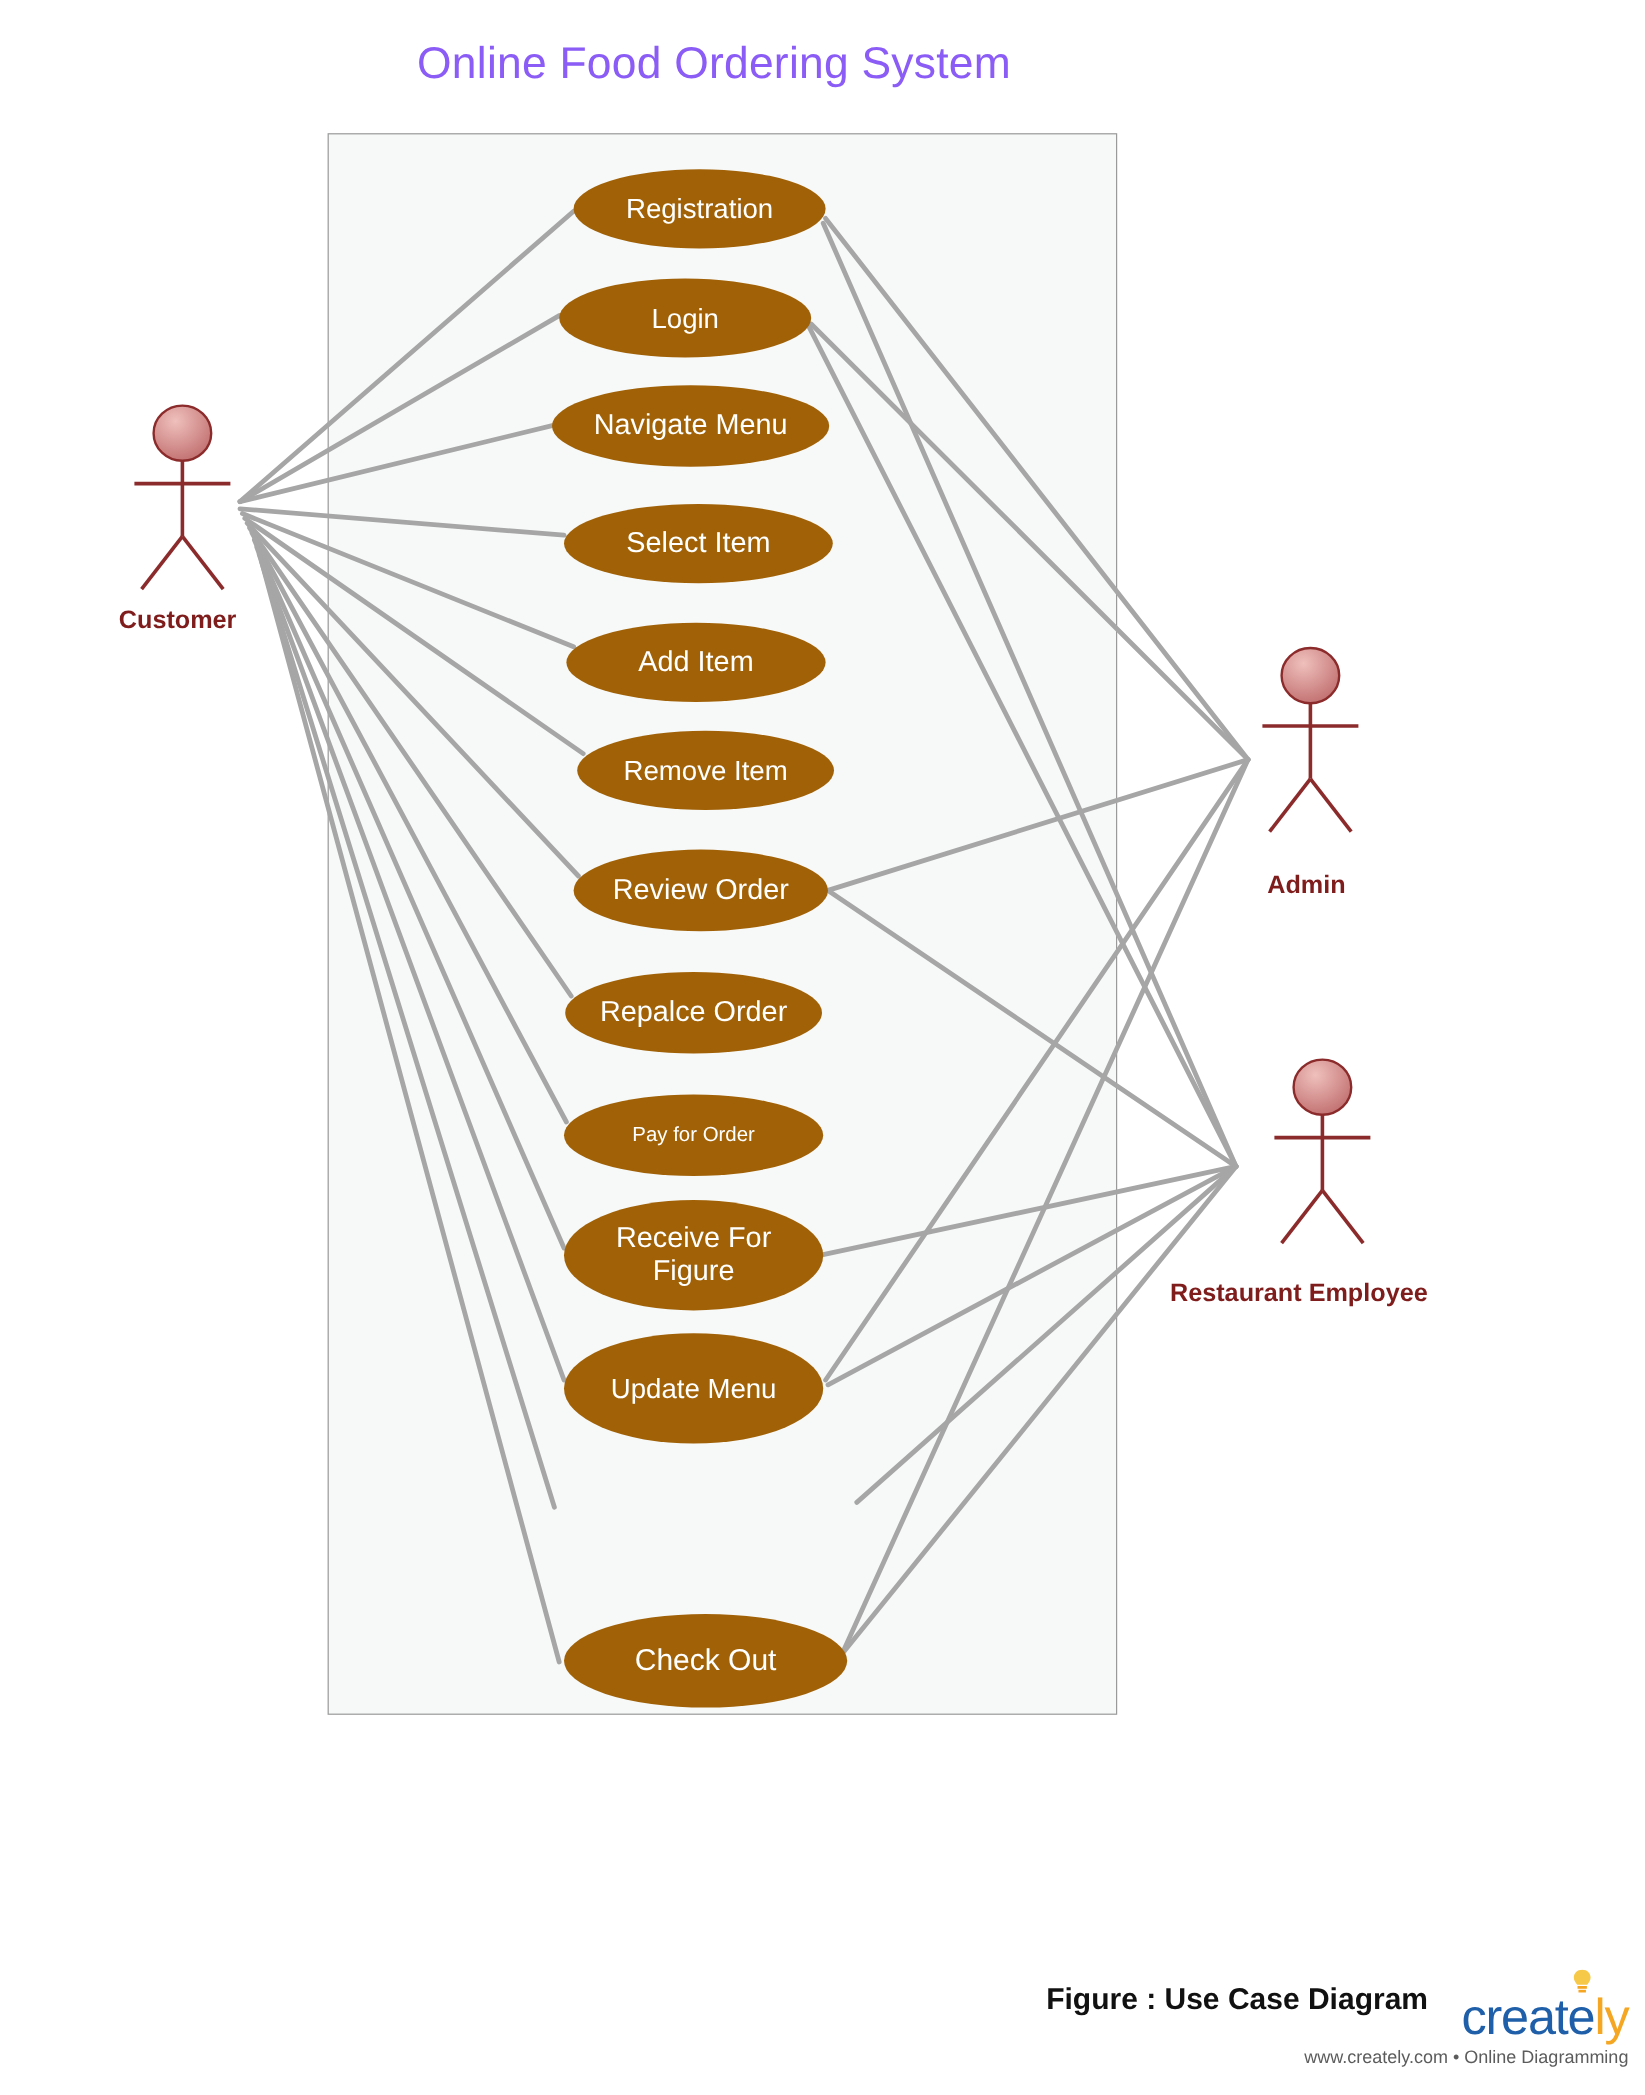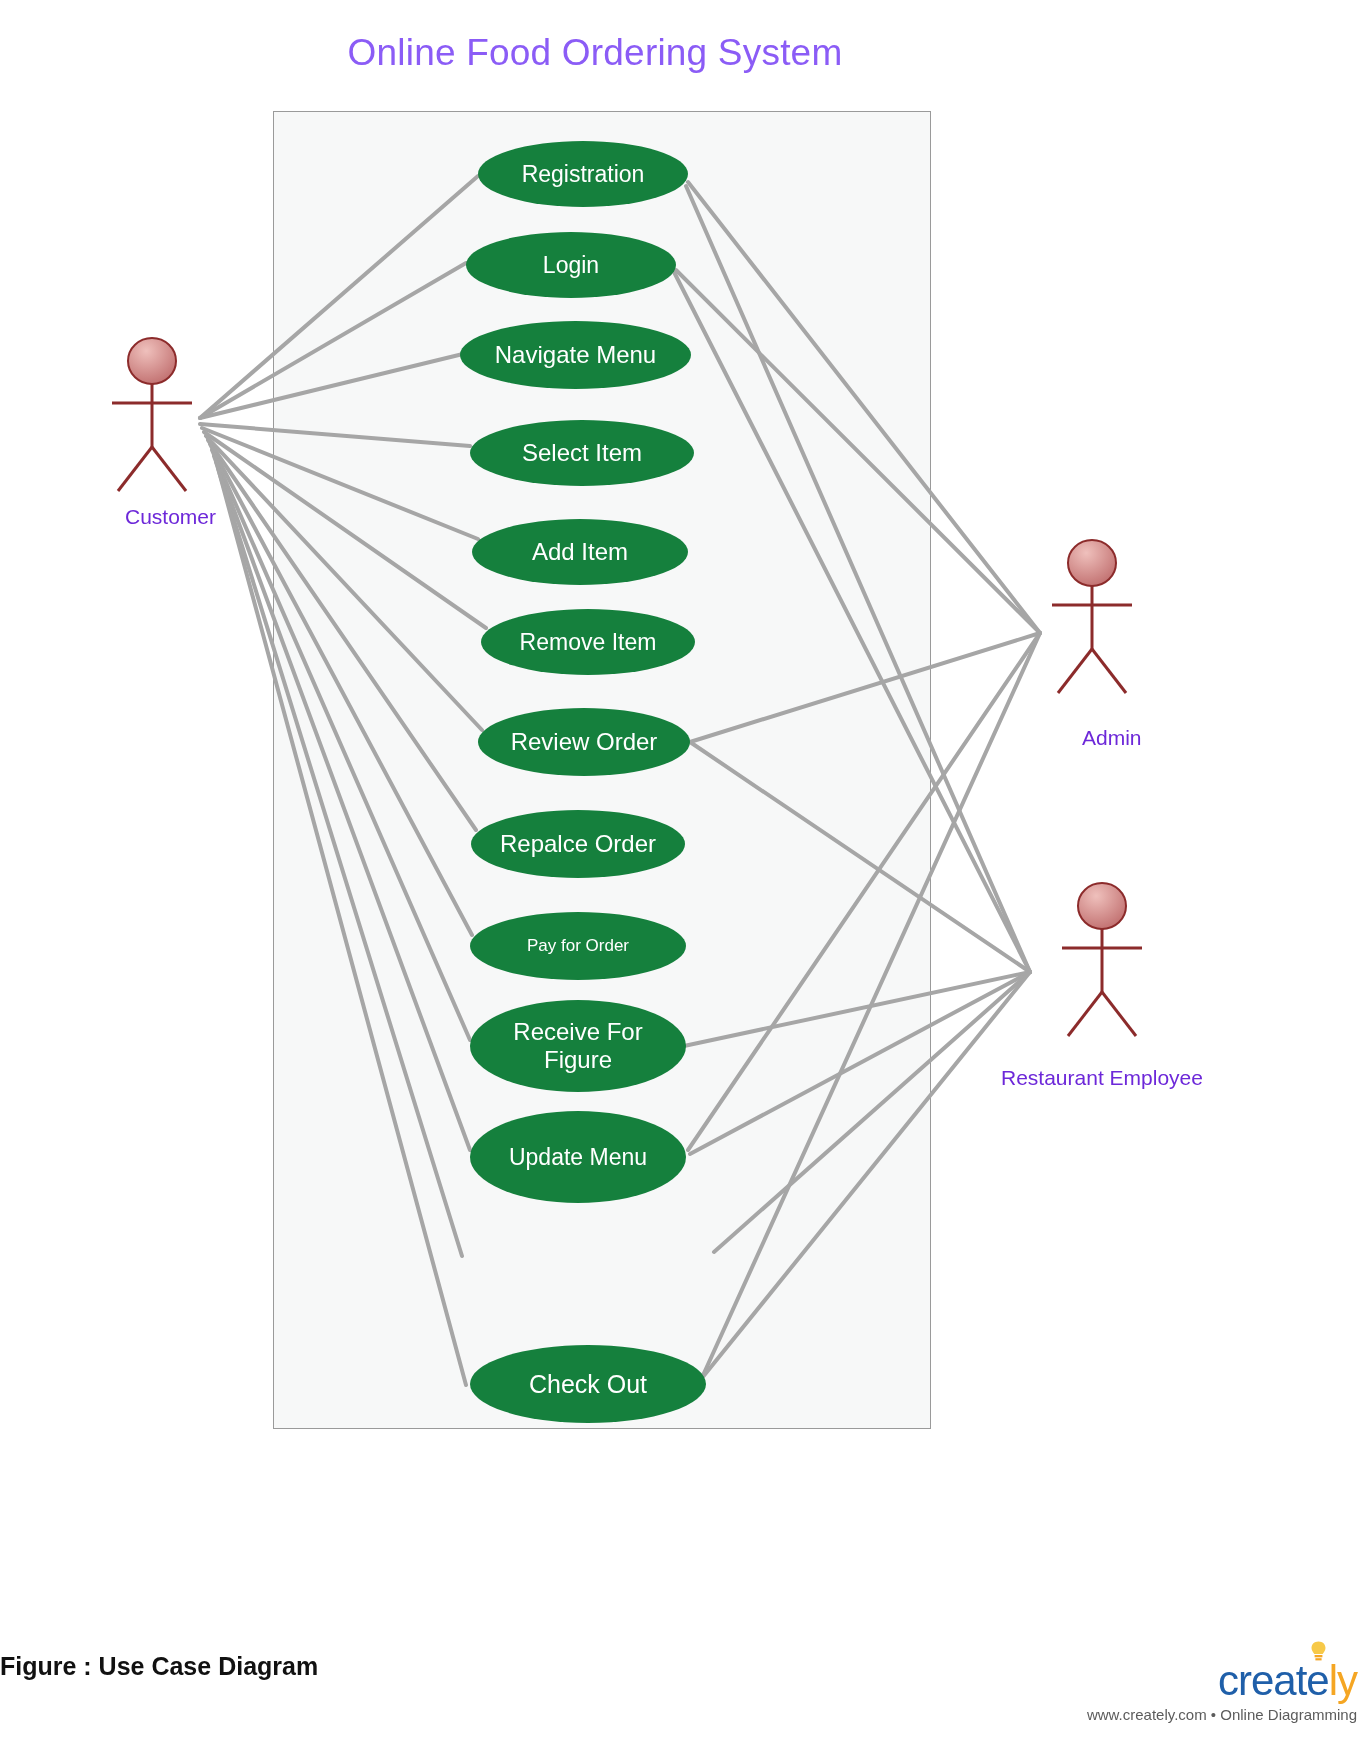--- a/index.html
+++ b/index.html
@@ -44,21 +44,21 @@
   }
   svg.edges {
     position: absolute;
     left: 0; top: 0;
     width: 1371px;
     height: 1746px;
     pointer-events: none;
   }
   .usecase {
     position: absolute;
-    background: #15803d;
+    background: #a16207;
     border-radius: 50%;
     display: flex;
     align-items: center;
     justify-content: center;
     color: #FFFFFF;
     text-align: center;
     font-family: "Liberation Sans", sans-serif;
     line-height: 1.15;
     box-sizing: border-box;
   }
@@ -66,33 +66,32 @@
     display: block;
     width: 100%;
     padding: 0 14px;
     box-sizing: border-box;
   }
   .actor {
     position: absolute;
   }
   .actor-label {
     position: absolute;
-    color: #6d28d9;
-    font-weight: normal;
+    color: #7f1d1d;
+    font-weight: bold;
     font-size: 21px;
     white-space: nowrap;
     font-family: "Liberation Sans", sans-serif;
-    margin-left: 26px;
   }
   .figure-caption {
     position: absolute;
     left: 0;
     top: 1652px;
     width: 1190px;
-    text-align: left;
+    text-align: right;
     font-size: 25px;
     font-weight: bold;
     color: #111111;
     font-family: "Liberation Sans", sans-serif;
   }
   .brand {
     position: absolute;
     right: 14px;
     top: 1660px;
     text-align: right;

